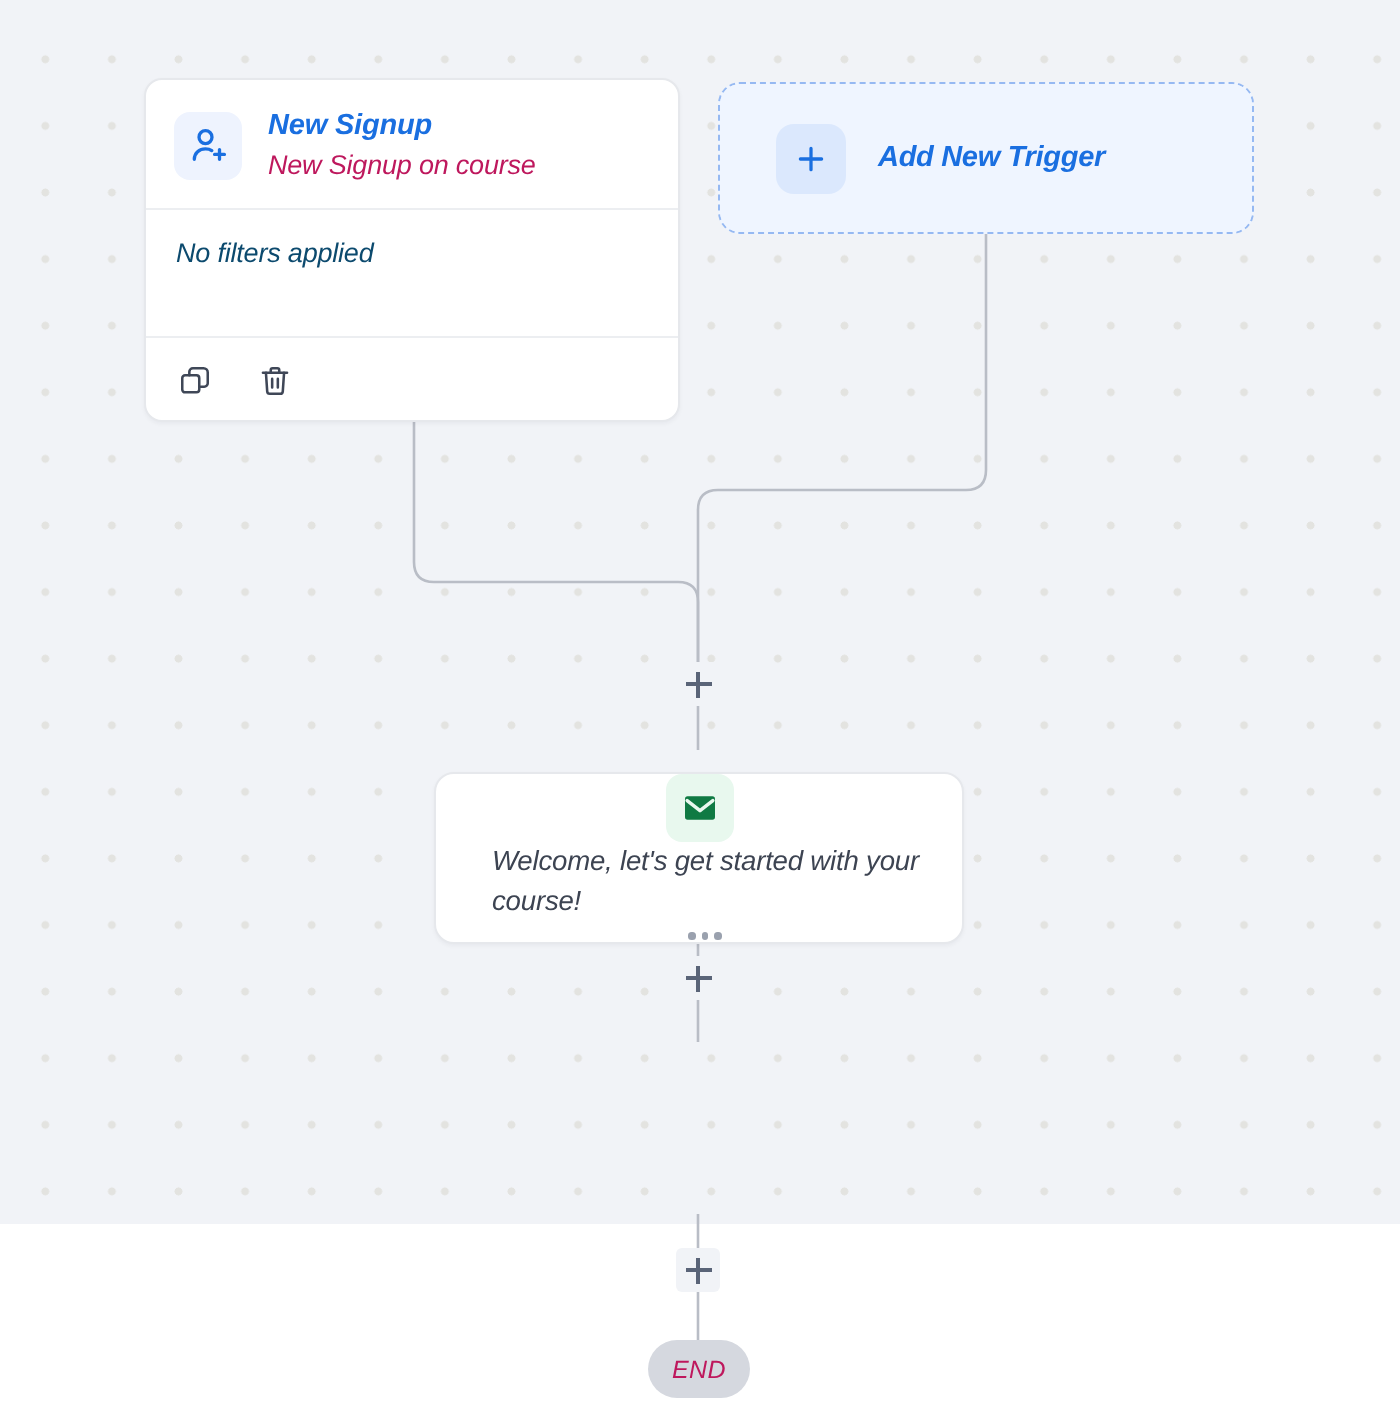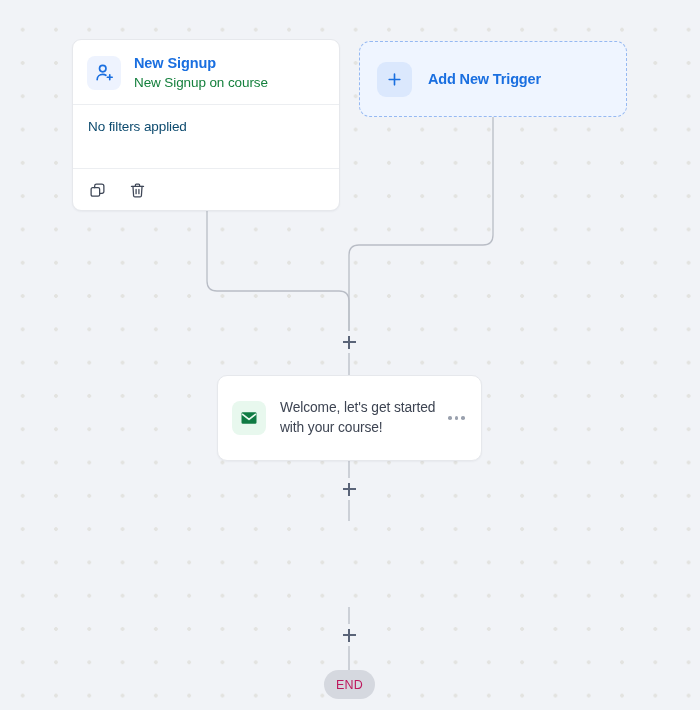--- a/index.html
+++ b/index.html
@@ -10,25 +10,26 @@
     width: 700px;
     height: 710px;
     font-family: "Liberation Sans", sans-serif;
     overflow: hidden;
   }
 
   
   #canvas {
     position: relative;
     width: 700px;
-    height: 710px;
+    height: 612px;
     background-color: #f1f3f7;
     background-image: radial-gradient(circle, #e3e3e0 1.9px, transparent 2.1px);
     background-size: 33.3px 33.3px;
     background-position: 6px 13px;
+    font-style: italic;
   }
 
   
   #connectors {
     position: absolute;
     left: 0; top: 0;
     width: 700px; height: 710px;
     pointer-events: none;
   }
   #connectors path, #connectors line {
@@ -82,21 +83,21 @@
     min-width: 0;
   }
   .trigger-title {
     font-size: 14.5px;
     font-weight: bold;
     color: #1a6fe0;
     letter-spacing: -0.1px;
   }
   .trigger-sub {
     font-size: 13.5px;
-    color: #15803d;
+    color: #be185d;
     margin-top: 1px;
     letter-spacing: -0.1px;
   }
   .trigger-body {
     height: 64px;
     box-sizing: border-box;
     padding: 14px 15px 0 15px;
     border-bottom: 1px solid #eceef1;
     font-size: 13.5px;
     color: #0c4a6e;
@@ -124,21 +125,21 @@
     left: 359px;
     top: 41px;
     width: 268px;
     height: 76px;
     box-sizing: border-box;
     background: #eff5ff;
     border: 1.6px dashed #96b9f2;
     border-radius: 11px;
     display: flex;
     align-items: center;
-    padding-left: 17px;
+    padding-left: 28px;
     cursor: pointer;
   }
   .plus-tile {
     width: 35px;
     height: 35px;
     border-radius: 9px;
     background: #dbe8fd;
     display: flex;
     align-items: center;
     justify-content: center;
@@ -155,21 +156,21 @@
   
   .node {
     left: 217px;
     width: 265px;
     height: 86px;
     display: flex;
     align-items: center;
     padding: 0 14px;
     box-sizing: border-box;
   }
-  #node-email { top: 375px; }
+  #node-email { top: 386px; flex-direction: column; }
   #node-tag   { top: 521px; }
   .node-label {
     margin-left: 14px;
     flex: 1 1 auto;
     font-size: 13.8px;
     color: #3d4452;
     line-height: 1.42;
     letter-spacing: -0.1px;
   }
   .dots {

